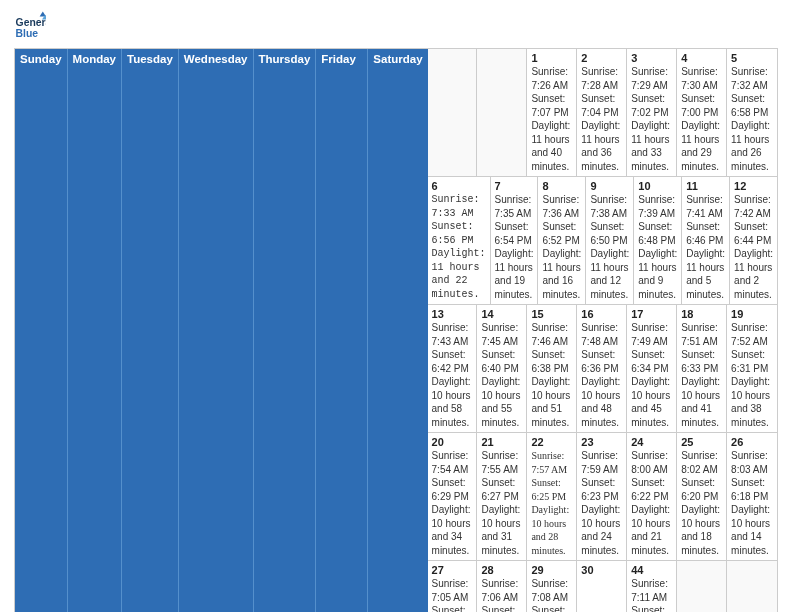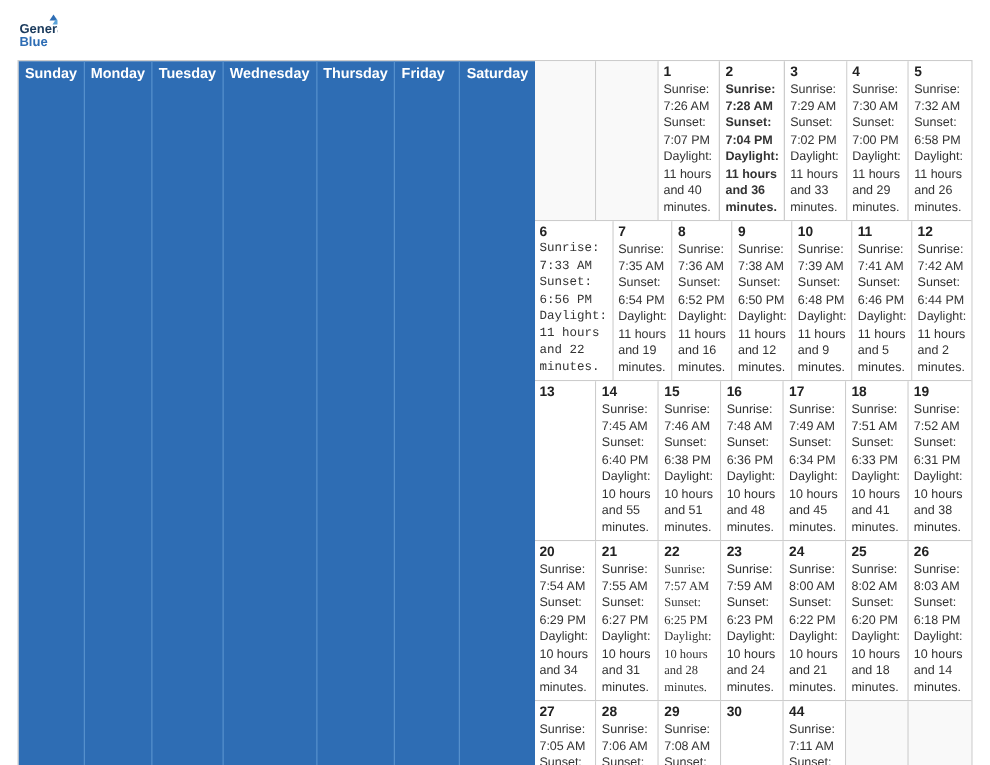--- a/index.html
+++ b/index.html
@@ -135,21 +135,21 @@
           <div class="cal-cell empty"></div>
           <div class="cal-cell empty"></div>
           <div class="cal-cell">
             <span class="day-num">1</span>
             <div class="cell-text" style="white-space: pre-line;">Sunrise: 7:26 AM
 Sunset: 7:07 PM
 Daylight: 11 hours and 40 minutes.</div>
           </div>
           <div class="cal-cell">
             <span class="day-num">2</span>
-            <div class="cell-text" style="white-space: pre-line; font-weight: bold;">Sunrise: 7:28 AM
+            <div class="cell-text" style="white-space: pre-line;">Sunrise: 7:28 AM
 Sunset: 7:04 PM
 Daylight: 11 hours and 36 minutes.</div>
           </div>
           <div class="cal-cell">
             <span class="day-num">3</span>
             <div class="cell-text" style="white-space: pre-line;">Sunrise: 7:29 AM
 Sunset: 7:02 PM
 Daylight: 11 hours and 33 minutes.</div>
           </div>
           <div class="cal-cell">
@@ -205,20 +205,23 @@
           <div class="cal-cell">
             <span class="day-num">12</span>
             <div class="cell-text" style="white-space: pre-line;">Sunrise: 7:42 AM
 Sunset: 6:44 PM
 Daylight: 11 hours and 2 minutes.</div>
           </div>
         </div>
         <div class="cal-row">
           <div class="cal-cell">
             <span class="day-num">13</span>
+            <div class="cell-text" style="white-space: pre-line;">Sunrise: 7:43 AM
+Sunset: 6:42 PM
+Daylight: 10 hours and 58 minutes.</div>
           </div>
           <div class="cal-cell">
             <span class="day-num">14</span>
             <div class="cell-text" style="white-space: pre-line;">Sunrise: 7:45 AM
 Sunset: 6:40 PM
 Daylight: 10 hours and 55 minutes.</div>
           </div>
           <div class="cal-cell">
             <span class="day-num">15</span>
             <div class="cell-text" style="white-space: pre-line;">Sunrise: 7:46 AM

